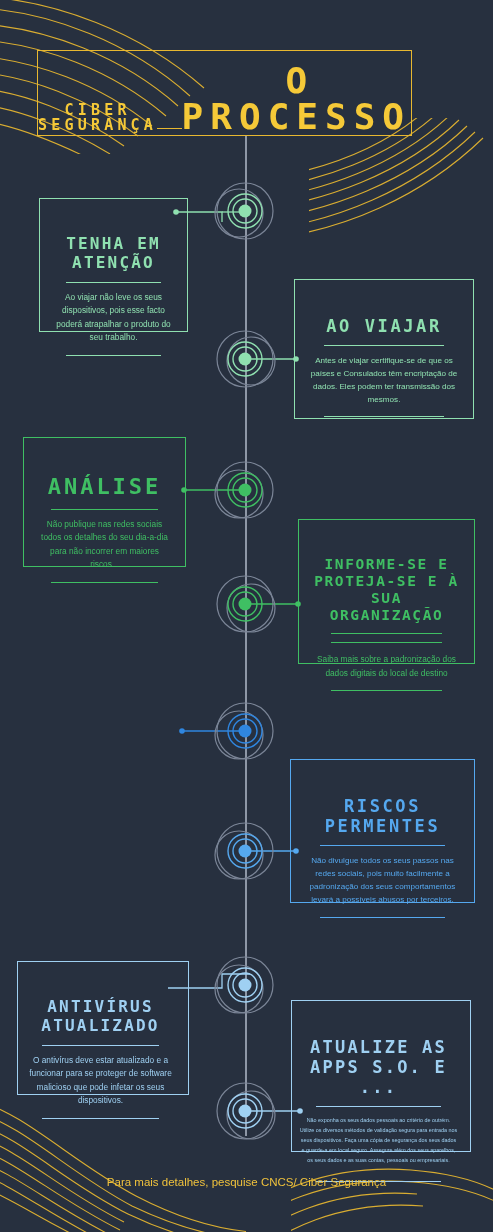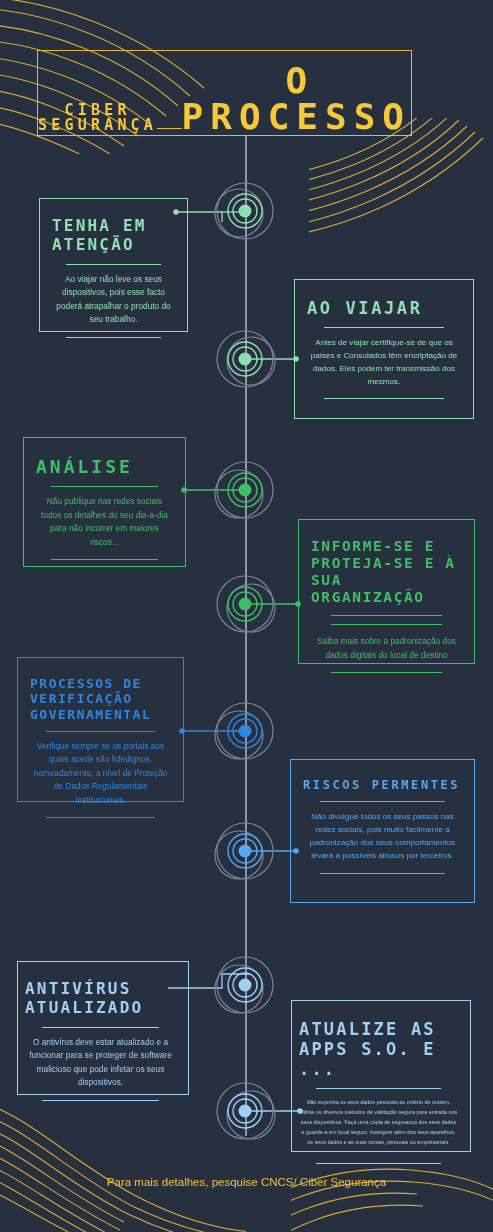--- a/index.html
+++ b/index.html
@@ -82,25 +82,26 @@
 
   
   .card{
     position:absolute;
     box-sizing:border-box;
     border:1.3px solid #8fe0b0;
     padding:12px 12px 10px 12px;
     background:transparent;
   }
   .card h3{
-    margin:6px 0 0 0;
+    margin:24px 0 0 0;
     font-family:"DejaVu Sans Mono", monospace;
     font-weight:bold;
     line-height:1.18;
     letter-spacing:2.4px;
+    text-align:center;
     color:#8fe0b0;
     font-size:17px;
   }
   .card .divider{
     height:1px;width:78%;
     margin:9px auto 8px auto;
     background:#8fe0b0;
   }
   .card .divider.bottom{margin:10px auto 4px auto;}
   .card p{
@@ -138,24 +139,24 @@
   #card2{left:294px; top:279px; width:180px; height:140px;}
   #card3{left:23px;  top:437px; width:163px; height:130px;}
   #card4{left:298px; top:519px; width:177px; height:145px;}
   #card5{left:17px;  top:657px; width:167px; height:145px;}
   #card6{left:290px; top:759px; width:185px; height:144px;}
   #card7{left:17px;  top:961px; width:172px; height:134px;}
   #card8{left:291px; top:1000px;width:180px; height:152px;}
 
   #card1 h3{font-size:16px;letter-spacing:2.2px;}
   #card2 h3{font-size:17px;letter-spacing:2.6px;}
-  #card3 h3{font-size:18px;letter-spacing:3px;}
+  #card3 h3{font-size:22px;letter-spacing:3px;}
   #card4 h3{font-size:14.5px;letter-spacing:1.6px;}
   #card5 h3{font-size:13px;letter-spacing:1.5px;}
-  #card6 h3{font-size:12px;letter-spacing:2.6px;}
+  #card6 h3{font-size:17px;letter-spacing:2.6px;}
   #card7 h3{font-size:16px;letter-spacing:2.2px;}
   #card8 h3{font-size:17px;letter-spacing:2.2px;}
 
   #card4 .divider{width:74%;}
   #card4 .divider.second{margin:5px auto 10px auto;}
   #card8 p{font-size:5.4px;line-height:1.85;}
   #card8 .divider.bottom{margin:16px auto 4px auto;}
   #card6 p{font-size:8.1px;}
   #card2 p{font-size:8.1px;}
 
@@ -398,26 +399,20 @@
   </div>
 
   <div class="card c-green" id="card4">
     <h3>INFORME-SE E PROTEJA-SE E À SUA ORGANIZAÇÃO</h3>
     <div class="divider"></div>
     <div class="divider second"></div>
     <p>Saiba mais sobre a padronização dos dados digitais do local de destino</p>
     <div class="divider bottom"></div>
   </div>
 
-  <div class="card c-blue" id="card5">
-    <h3>PROCESSOS DE VERIFICAÇÃO GOVERNAMENTAL</h3>
-    <div class="divider"></div>
-    <p>Verifique sempre se os portais aos quais acede são fidedignos, nomeadamente, a nível de Proteção de Dados Regulamentais Institucionais.</p>
-    <div class="divider bottom"></div>
-  </div>
 
   <div class="card c-lblue" id="card6">
     <h3>RISCOS PERMENTES</h3>
     <div class="divider"></div>
     <p>Não divulgue todos os seus passos nas redes sociais, pois muito facilmente a padronização dos seus comportamentos levará a possíveis abusos por terceiros.</p>
     <div class="divider bottom"></div>
   </div>
 
   <div class="card c-pale" id="card7">
     <h3>ANTIVÍRUS ATUALIZADO</h3>

